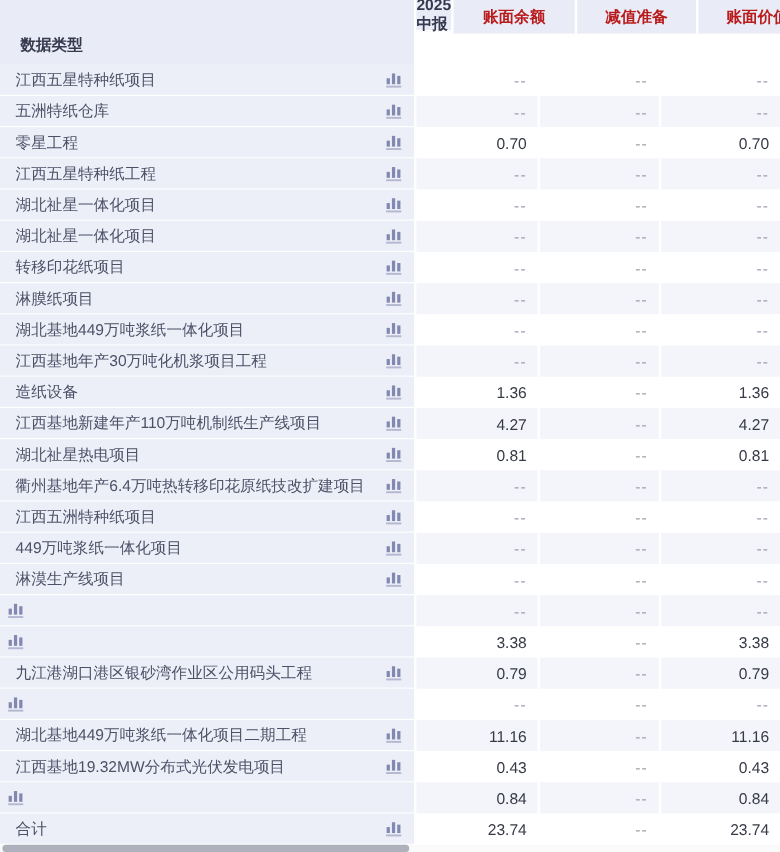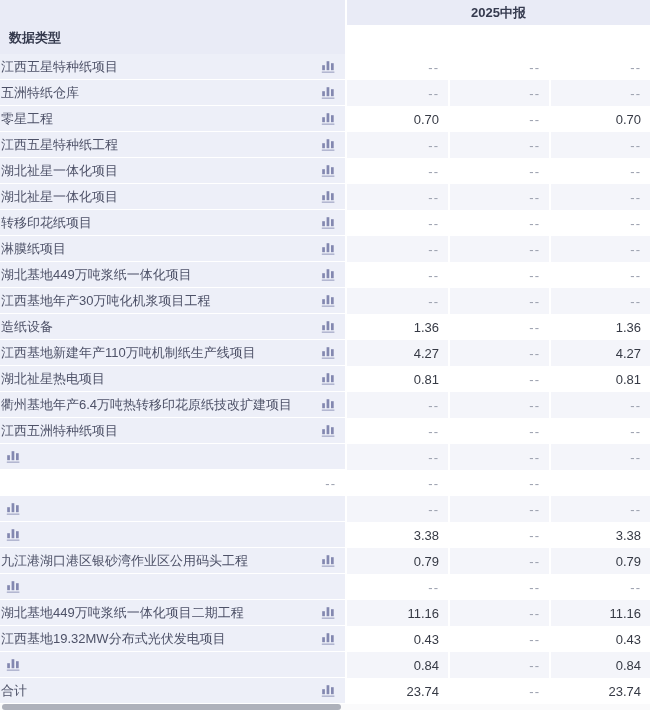--- a/index.html
+++ b/index.html
@@ -7,45 +7,45 @@
     width:650px;height:710px;overflow:hidden;background:#ffffff;
     font-family:"Liberation Sans","DejaVu Sans",sans-serif;
     -webkit-font-smoothing:antialiased;
   }
   .table{width:650px;}
 
   
   .thead{display:grid;grid-template-columns:345px 305px;height:54px;}
   .th-col1{
     background:#e9ebf6;height:54px;box-sizing:border-box;
-    display:flex;align-items:flex-end;padding:0 0 7px 9px;
+    display:flex;align-items:flex-end;padding:0 0 7px 17px;
     font-size:13px;font-weight:bold;color:#353a4e;
   }
-  .thead-right{display:flex;flex-direction:column;gap:40px;}
+  .thead-right{display:flex;flex-direction:row;}
   .th-group{
     height:26px;box-sizing:border-box;background:#e9ebf6;
     border-left:2px solid #ffffff;border-bottom:1px solid #ffffff;
     display:flex;align-items:center;justify-content:center;
     font-size:13px;font-weight:bold;color:#353a4e;
   }
   .th-subrow{display:grid;grid-template-columns:103px 101px 101px;height:28px;}
   .th-sub{
     background:#e9ebf6;box-sizing:border-box;border-left:2px solid #ffffff;
     display:flex;align-items:center;justify-content:center;
     font-size:13px;font-weight:bold;color:#b91c1c;
   }
 
   
   .row{display:grid;grid-template-columns:345px 103px 101px 101px;height:26px;}
   .cell-label{
     background:#edeff8;box-sizing:border-box;border-bottom:1px solid #ffffff;
     display:flex;align-items:center;overflow:hidden;
   }
   .label-text{
-    flex:1 1 auto;padding-left:1px;font-size:13px;color:#4d5167;
+    flex:1 1 auto;padding-left:13px;font-size:13px;color:#4d5167;
     white-space:nowrap;overflow:hidden;text-overflow:ellipsis;
   }
   .icon-btn{
     flex:0 0 auto;width:15px;height:15px;margin:0 9px 0 6px;
     display:flex;align-items:center;justify-content:center;cursor:pointer;
   }
   .icon-btn svg{display:block;}
   .val{
     box-sizing:border-box;border-left:2px solid #ffffff;
     display:flex;align-items:center;justify-content:flex-end;
@@ -330,35 +330,47 @@
         </svg>
       </span>
     </div>
     <div class="val dash">--</div>
     <div class="val dash">--</div>
     <div class="val dash">--</div>
   </div>
 
   <div class="row even">
     <div class="cell-label">
-      <span class="icon-btn">
-        <svg width="15" height="15" viewBox="0 0 15 15" aria-hidden="true">
-          <rect x="1.2" y="6.2" width="2.7" height="5.0" fill="#8388b0"></rect>
-          <rect x="5.6" y="2.2" width="2.7" height="9.0" fill="#8388b0"></rect>
-          <rect x="10.0" y="4.2" width="2.7" height="7.0" fill="#8388b0"></rect>
-          <rect x="0.8" y="12.4" width="12.6" height="1.6" fill="#8388b0" opacity="0.55"></rect>
-        </svg>
-      </span>
-    </div>
-    <div class="val dash">--</div>
-    <div class="val dash">--</div>
-    <div class="val dash">--</div>
-  </div>
-
-  <div class="row odd">
+      <span class="label-text">449万吨浆纸一体化项目</span>
+      <span class="icon-btn">
+        <svg width="15" height="15" viewBox="0 0 15 15" aria-hidden="true">
+          <rect x="1.2" y="6.2" width="2.7" height="5.0" fill="#8388b0"></rect>
+          <rect x="5.6" y="2.2" width="2.7" height="9.0" fill="#8388b0"></rect>
+          <rect x="10.0" y="4.2" width="2.7" height="7.0" fill="#8388b0"></rect>
+          <rect x="0.8" y="12.4" width="12.6" height="1.6" fill="#8388b0" opacity="0.55"></rect>
+        </svg>
+      </span>
+    </div>
+    <div class="val dash">--</div>
+    <div class="val dash">--</div>
+    <div class="val dash">--</div>
+  </div>
+
+  <div class="row odd">
+    <div class="cell-label">
+      <span class="label-text">淋漠生产线项目</span>
+      <span class="icon-btn">
+        <svg width="15" height="15" viewBox="0 0 15 15" aria-hidden="true">
+          <rect x="1.2" y="6.2" width="2.7" height="5.0" fill="#8388b0"></rect>
+          <rect x="5.6" y="2.2" width="2.7" height="9.0" fill="#8388b0"></rect>
+          <rect x="10.0" y="4.2" width="2.7" height="7.0" fill="#8388b0"></rect>
+          <rect x="0.8" y="12.4" width="12.6" height="1.6" fill="#8388b0" opacity="0.55"></rect>
+        </svg>
+      </span>
+    </div>
     <div class="val dash">--</div>
     <div class="val dash">--</div>
     <div class="val dash">--</div>
   </div>
 
   <div class="row even">
     <div class="cell-label">
       <span class="icon-btn">
         <svg width="15" height="15" viewBox="0 0 15 15" aria-hidden="true">
           <rect x="1.2" y="6.2" width="2.7" height="5.0" fill="#8388b0"></rect>

